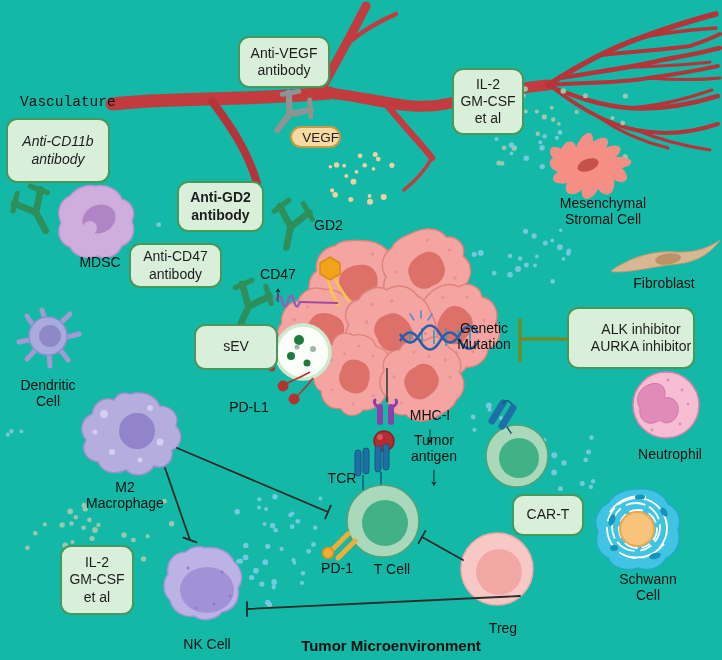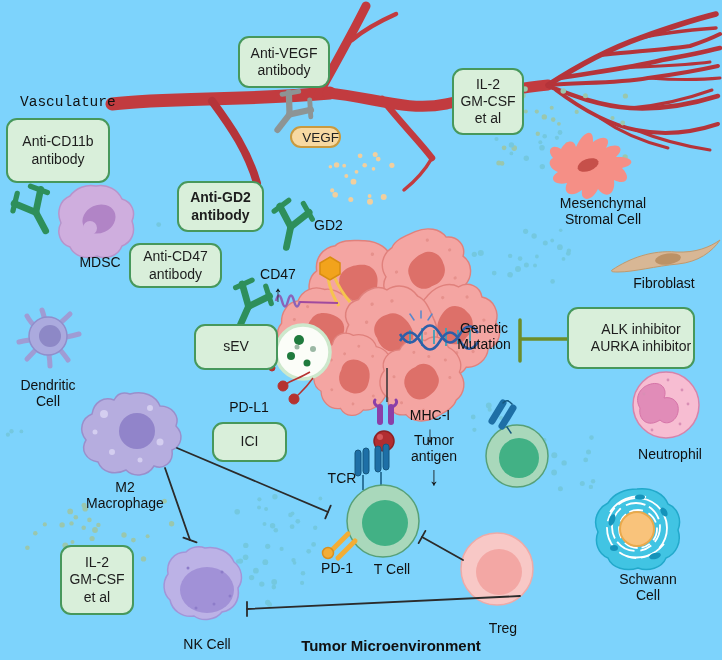--- a/index.html
+++ b/index.html
@@ -1,16 +1,16 @@
 <!DOCTYPE html>
 <html><head>
 <meta charset="utf-8">
 <style>
   html,body{margin:0;padding:0;background:#fff;}
-  #stage{position:relative;width:722px;height:660px;background:#7dd3fc;overflow:hidden;
+  #stage{position:relative;width:722px;height:660px;background:#14b8a6;overflow:hidden;
          font-family:"Liberation Sans",sans-serif;color:#111;}
   #art{position:absolute;left:0;top:0;z-index:1;}
   .gbox{position:absolute;z-index:3;background:#d9efda;border:2px solid #47985c;border-radius:11px;
         display:flex;flex-direction:column;align-items:center;justify-content:center;
         font-size:14px;line-height:1.22;color:#1d1d1d;text-align:center;box-sizing:border-box;}
   .bbox{background:#dfe7f8;border-color:#7186c9;font-size:13.5px;}
   .pill{position:absolute;z-index:3;background:#f7d9a2;border:2px solid #c99a3f;border-radius:12px;
         font-size:13.5px;color:#222;display:flex;align-items:center;justify-content:flex-end;box-sizing:border-box;}
   .lbl{position:absolute;z-index:2;font-size:14px;line-height:1.15;color:#111;text-align:center;}
   .bold{font-weight:bold;}
@@ -466,41 +466,41 @@
 
 <div class="gbox" style="left:238px;top:36px;width:92px;height:52px;">
   <span>Anti-VEGF</span>
   <span>antibody</span>
 </div>
 <div class="gbox" style="left:452px;top:68px;width:72px;height:67px;">
   <span>IL-2</span>
   <span>GM-CSF</span>
   <span>et al</span>
 </div>
-<div class="gbox" style="left:6px;top:118px;width:104px;height:65px;">
+<div class="gbox" style="left:6px;top:118px;width:104px;height:65px;font-style:italic;">
   <span>Anti-CD11b</span>
   <span>antibody</span>
 </div>
 <div class="gbox" style="left:177px;top:181px;width:87px;height:51px;font-weight:bold;">
   <span>Anti-GD2</span>
   <span>antibody</span>
 </div>
 <div class="gbox" style="left:129px;top:243px;width:93px;height:45px;">
   <span>Anti-CD47</span>
   <span>antibody</span>
 </div>
 <div class="gbox" style="left:194px;top:324px;width:84px;height:46px;">
   <span>sEV</span>
 </div>
-<div class="gbox" style="left:212px;top:422px;width:75px;height:40px;">
-  <span>ICI</span>
-</div>
 <div class="gbox" style="left:567px;top:307px;width:128px;height:62px;padding-left:20px;">
   <span>ALK inhibitor</span>
   <span>AURKA inhibitor</span>
+</div>
+<div class="gbox" style="left:512px;top:494px;width:72px;height:42px;">
+  <span>CAR-T</span>
 </div>
 <div class="gbox" style="left:60px;top:545px;width:74px;height:70px;">
   <span>IL-2</span>
   <span>GM-CSF</span>
   <span>et al</span>
 </div>
 
 <div class="pill" style="left:290px;top:126px;width:51px;height:22px;">
   <span>VEGF</span>
 </div>

